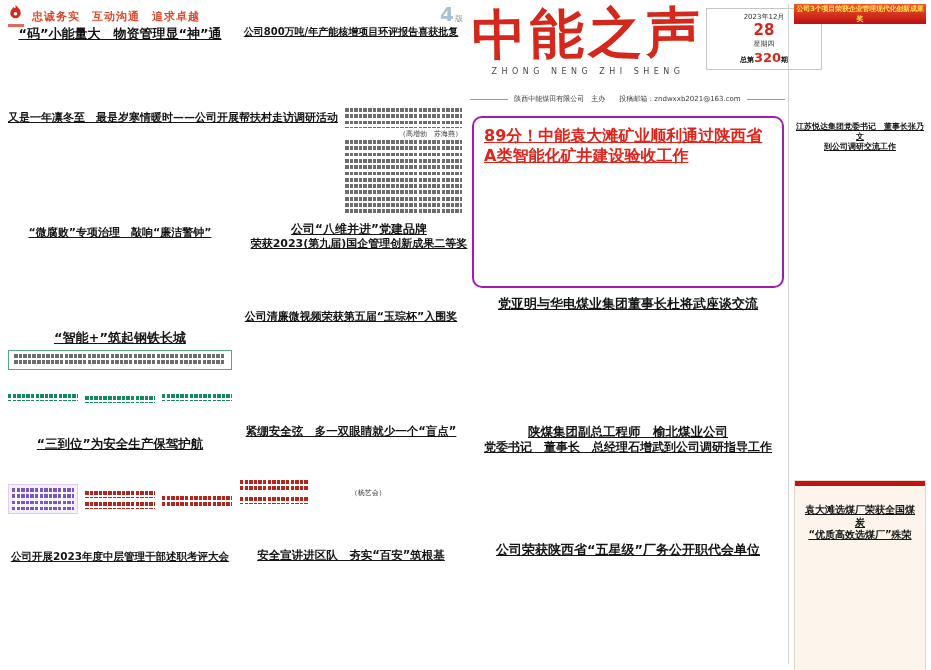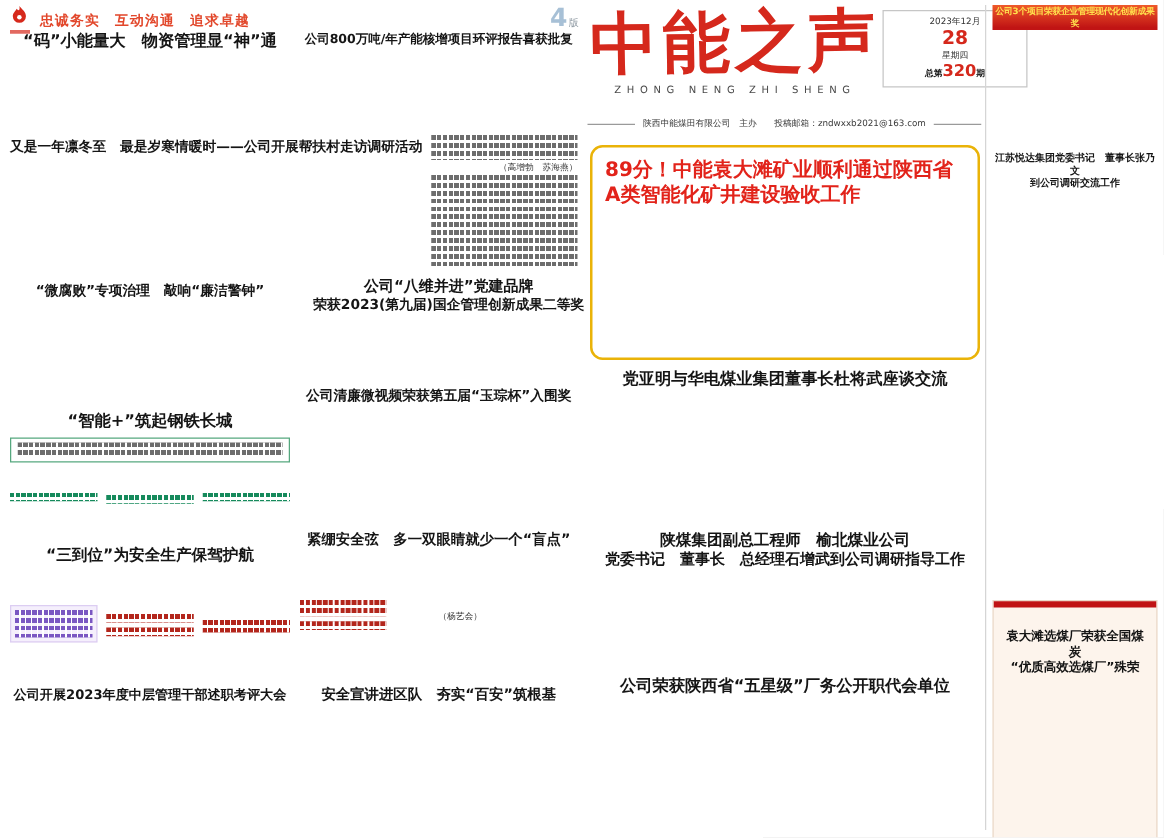--- a/index.html
+++ b/index.html
@@ -19,21 +19,21 @@
       repeating-linear-gradient(to bottom, #b3261c 0 3.8px, rgba(0,0,0,0) 3.8px 6.3px);}
   .tx-green{background-image:
       repeating-linear-gradient(to right, rgba(255,255,255,0) 0 3.5px, #ffffff 3.5px 4.6px),
       repeating-linear-gradient(to bottom, #168a5c 0 3.8px, rgba(0,0,0,0) 3.8px 6.3px);}
   .tx-purple{background-image:
       repeating-linear-gradient(to right, rgba(255,255,255,0) 0 3.5px, #ffffff 3.5px 4.6px),
       repeating-linear-gradient(to bottom, #7a56c2 0 3.8px, rgba(0,0,0,0) 3.8px 6.3px);}
   .cols{display:flex;gap:7px;align-items:center;}
   .cols>div{flex:1;display:flex;flex-direction:column;gap:2px;}
   .grow{flex:1;}
-  .hl{font-weight:bold;color:#151515;text-align:center;line-height:1.25;}
+  .hl{font-weight:bold;color:#151515;text-align:center;line-height:1.25;text-decoration:underline;}
   .hl-red{color:#e2231a;}
   .credit{font-size:7px;color:#333;text-align:right;line-height:1.2;}
   .slogan{color:#e2472b;font-weight:bold;font-size:11px;letter-spacing:1px;}
   .pagenum{color:#a7c0d6;font-weight:bold;font-size:20px;line-height:1;}
   .pn-unit{color:#8f9aa3;font-size:8px;font-weight:normal;margin-left:1px;}
   .masthead-title{
     font-family:"DejaVu Serif","Liberation Serif",serif;
     color:#d5281c;font-weight:bold;font-size:54px;line-height:1.1;
     text-align:center;letter-spacing:4px;transform:rotate(-1deg);
   }
@@ -42,21 +42,21 @@
   .pubrow .dash{flex:1;height:1px;background:#9a9a9a;}
   .pubrow .pubtext{font-size:7px;color:#3a3a3a;white-space:nowrap;}
   .datebox{
     border:1px solid #c6c6c6;background:#fff;text-align:center;
     padding:3px 18px;display:flex;flex-direction:column;gap:1px;
   }
   .datebox .dsmall{font-size:7px;color:#333;}
   .datebox .dday{font-size:15px;font-weight:bold;color:#d5281c;line-height:1;}
   .issue{font-size:7px;color:#111;font-weight:bold;}
   .issue .inum{font-size:13px;color:#d5281c;font-weight:bold;}
-  .leadbox{border:2px solid #eab308;border-radius:10px;padding:8px 10px;box-sizing:border-box;}
+  .leadbox{border:2px solid #a21caf;border-radius:10px;padding:8px 10px;box-sizing:border-box;}
   .banner{
     background:linear-gradient(180deg,#ef5a2a 0%,#c01414 90%);
     color:#ffe14d;font-weight:bold;font-size:7px;letter-spacing:-0.2px;
     text-align:center;display:flex;align-items:center;justify-content:center;
   }
   .sidebox{background:#fdf4ec;border:1px solid #ead9c9;box-sizing:border-box;}
   .sidebox .redbar{height:5px;background:#c01414;}
   .greenbox{border:1px solid #56a87f;padding:3px 5px;}
   .purplebox{background:#f5effc;border:1px solid #dccdf2;padding:3px;}
   .vrule{width:1px;background:#d5d5d5;}

